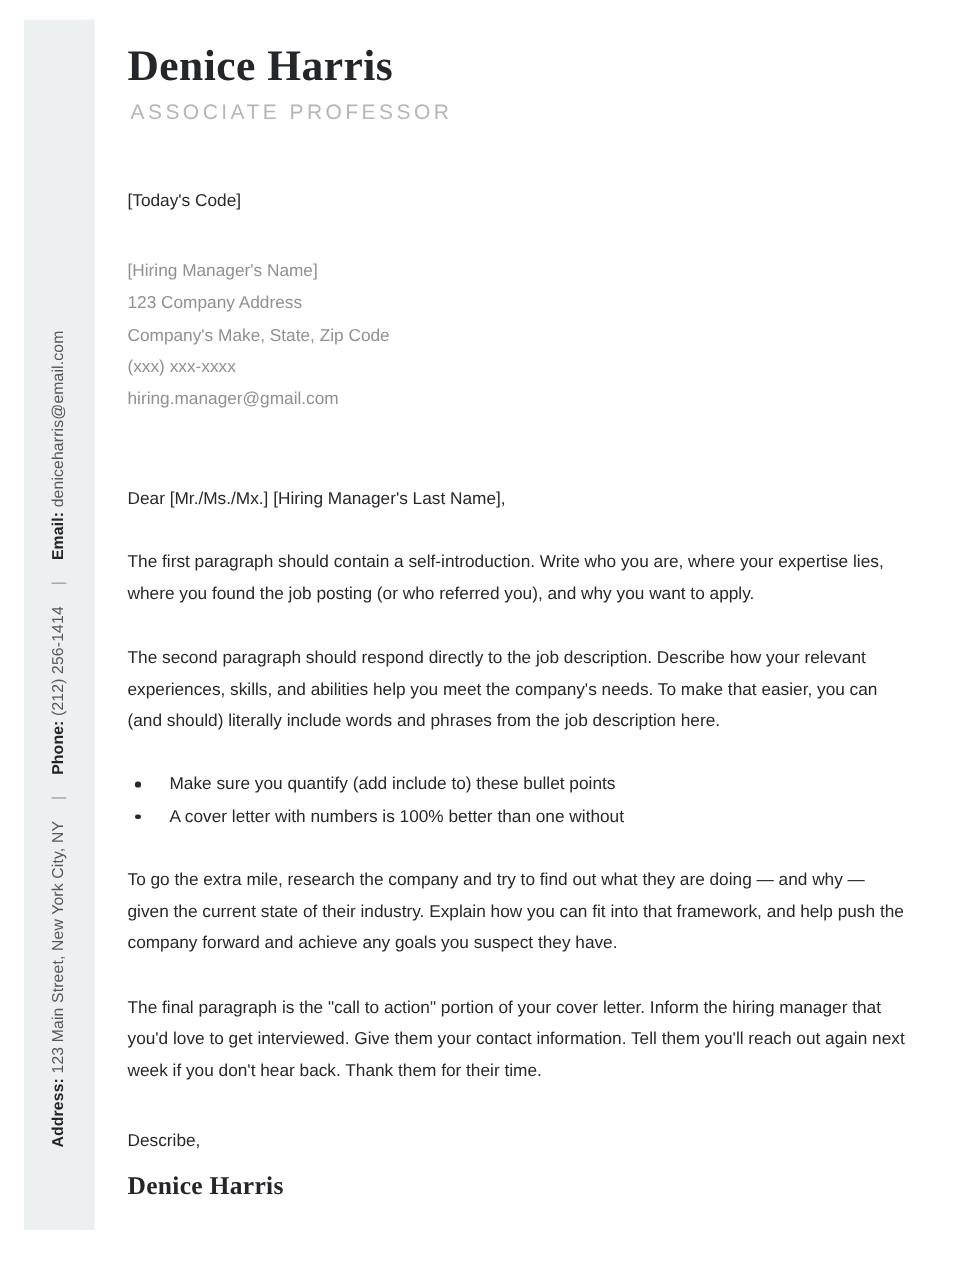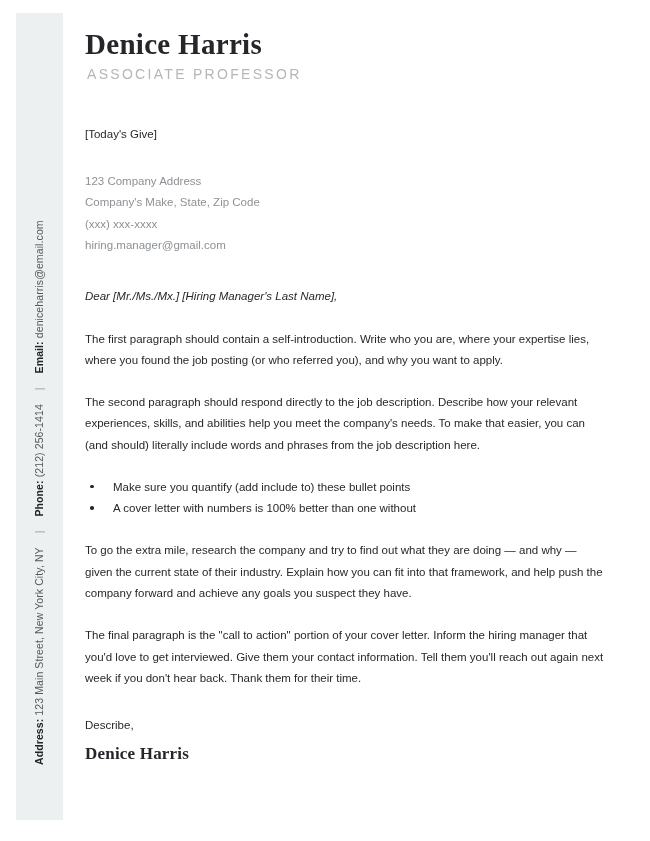--- a/index.html
+++ b/index.html
@@ -106,25 +106,24 @@
   .recipient {
     margin-top: 27px;
     font-size: 11.5px;
     color: #8d9195;
     line-height: 1.86;
   }
   .recipient div { white-space: nowrap; }
 
   
   .salutation {
-    margin-top: 30px;
-    font-size: 11.5px;
-    color: #26282b;
-    line-height: 1.85;
-    font-style: italic;
+    margin-top: 45px;
+    font-size: 11.5px;
+    color: #26282b;
+    line-height: 1.85;
   }
   .para {
     margin-top: 21px;
     font-size: 11.5px;
     color: #26282b;
     line-height: 1.85;
     text-align: left;
   }
 
   
@@ -181,23 +180,24 @@
     </div>
   </div>
 
   <div class="main">
 
     <div class="hdr">
       <div class="name">Denice Harris</div>
       <div class="role">ASSOCIATE PROFESSOR</div>
     </div>
 
-    <div class="date">[Today's Give]</div>
+    <div class="date">[Today's Code]</div>
 
     <div class="recipient">
+      <div>[Hiring Manager's Name]</div>
       <div>123 Company Address</div>
       <div>Company's Make, State, Zip Code</div>
       <div>(xxx) xxx-xxxx</div>
       <div>hiring.manager@gmail.com</div>
     </div>
 
     <div class="salutation">Dear [Mr./Ms./Mx.] [Hiring Manager's Last Name],</div>
 
     <div class="para">The first paragraph should contain a self-introduction. Write who you are, where your expertise lies, where you found the job posting (or who referred you), and why you want to apply.</div>
 

